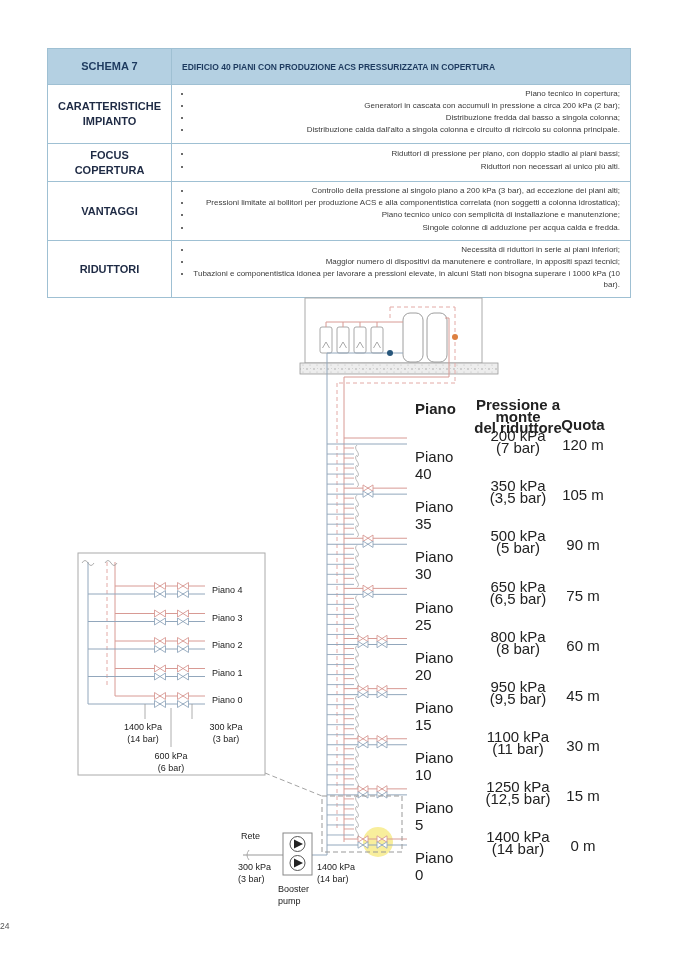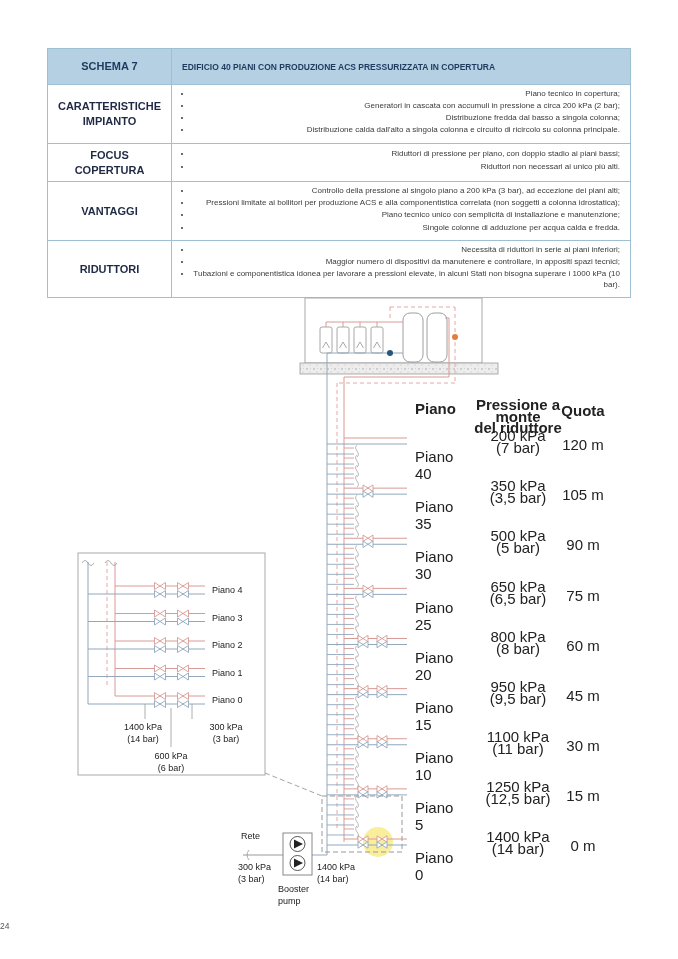--- a/index.html
+++ b/index.html
@@ -17,21 +17,21 @@
   .bod ul{margin:0;padding-left:14px;}
   .bod li{margin:1.5px 0;line-height:1.35;}
 
   
   .frow{position:absolute;left:412px;width:200px;height:24px;font-size:15px;color:#222;}
   .frow .c1{position:absolute;left:3px;top:18px;width:50px;text-align:left;}
   .frow .c2{position:absolute;left:62px;top:0;width:88px;text-align:center;line-height:11.5px;}
   .frow .c3{position:absolute;left:146px;top:6px;width:50px;text-align:center;}
   .fhead{font-weight:bold;}
   .fhead .c1{top:1px;}
-  .fhead .c3{top:3px;text-align:center;}
+  .fhead .c3{top:17px;text-align:center;}
 
   .pageno{position:absolute;left:0;right:0;top:921px;text-align:left;
           font-size:8.5px;color:#555;}
   svg text{font-family:"Liberation Sans",sans-serif;font-size:9px;fill:#222;}
 </style>
 </head>
 <body>
 
 <div class="sheet">
 

